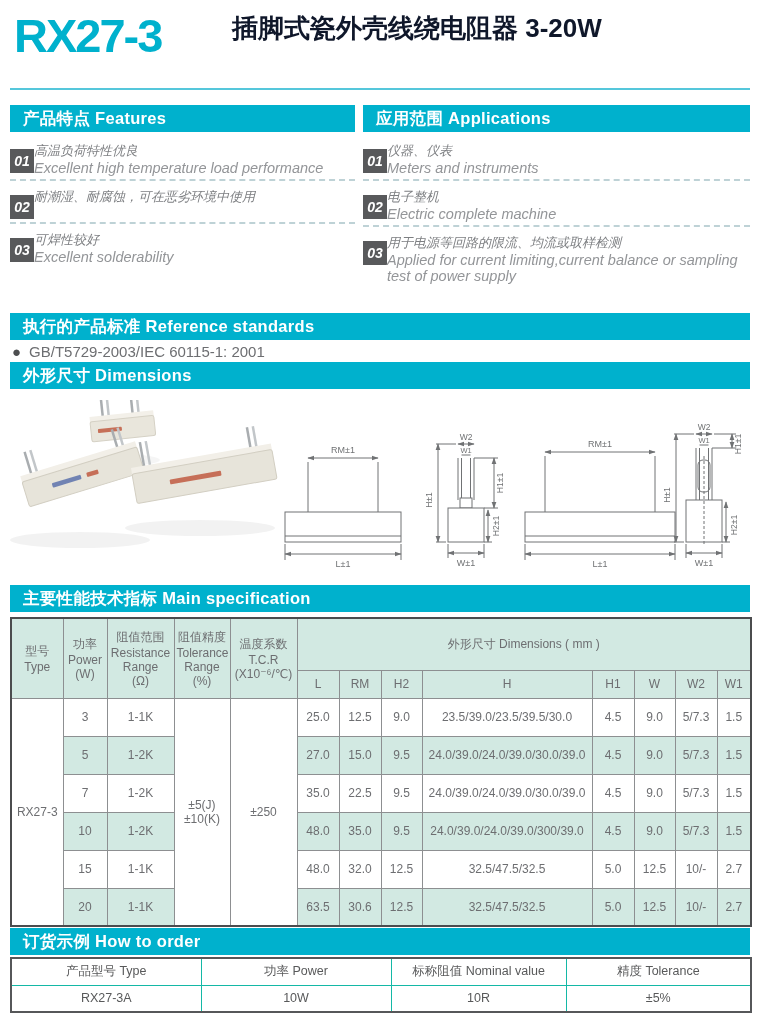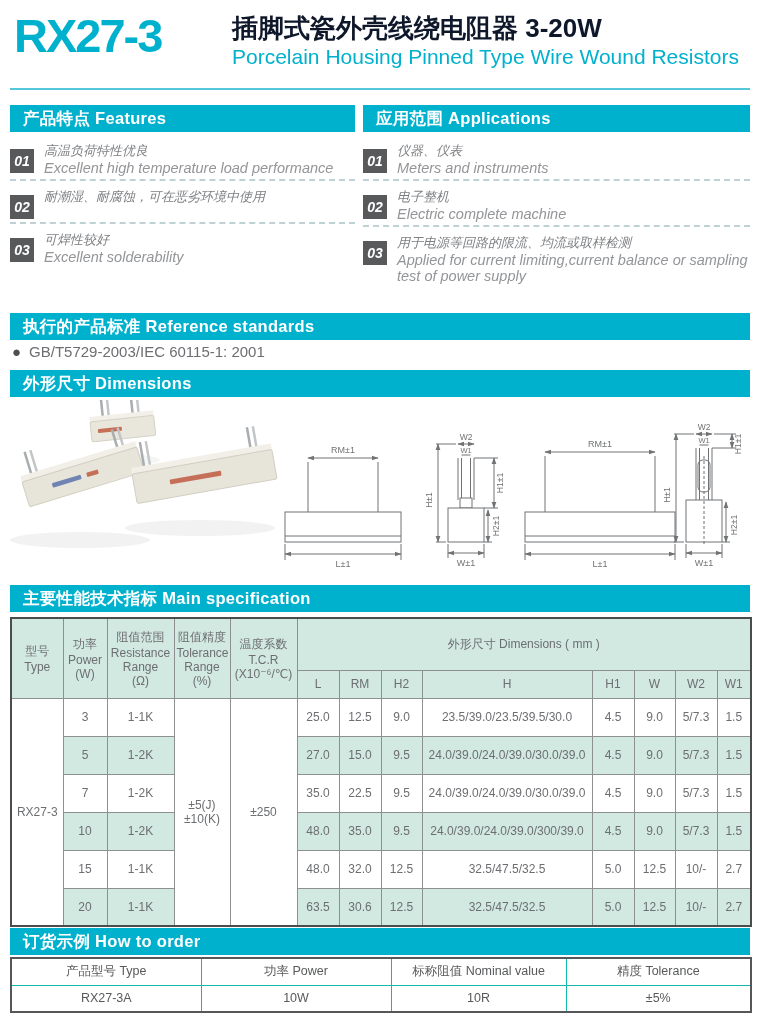--- a/index.html
+++ b/index.html
@@ -19,21 +19,21 @@
 
   
   .bar { background:#00b1cd; color:#ffffff; height:27px; line-height:27px;
          padding-left:13px; font-size:16.5px; font-weight:bold; letter-spacing:.3px; }
 
   
   .list { }
   .item { display:flex; align-items:flex-start;font-style:italic; }
   .badge { flex:0 0 24px; width:24px; height:24px; background:#58595b; color:#fff;
            font-size:14px; font-weight:bold; text-align:center; line-height:24px; margin-top:7px; }
-  .itext { margin-left:10px; }
+  .itext { }
   .zh { font-size:13px; color:#7d7f82; line-height:18px; }
   .en { font-size:14.5px; color:#939598; line-height:16px; }
   .dashsep { border-bottom:2px dashed #bed2d6; margin:3px 0 7px 0; }
 
   
   .bullet-line { font-size:15px; color:#6d6e71; }
   .dot { color:#4d4e50; font-size:15px; margin-right:8px; }
 
   
   table { border-collapse:collapse; table-layout:fixed; }
@@ -47,21 +47,20 @@
   .order td { border:1px solid #14b8a6; font-size:12.5px; text-align:center; color:#58595a; padding:0; }
 
   svg text { font-family:"Liberation Sans","DejaVu Sans",sans-serif; }
 </style>
 </head>
 <body>
 
 <div class="abs model">RX27-3</div>
 <div class="abs titleblock">
   <div class="t-zh">插脚式瓷外壳线绕电阻器 3-20W</div>
-  <div class="t-en">Porcelain Housing Pinned Type Wire Wound Resistors</div>
 </div>
 <div class="abs toprule"></div>
 
 <div class="abs" style="left:10px; top:105px; width:345px;">
   <div class="bar">产品特点 Features</div>
   <div class="list" style="margin-top:10px;">
     <div class="item">
       <div class="badge">01</div>
       <div class="itext">
         <div class="zh">高温负荷特性优良</div>
@@ -113,21 +112,21 @@
       </div>
     </div>
   </div>
 </div>
 
 <div class="abs bar" style="left:10px; top:313px; width:727px;">执行的产品标准 Reference standards</div>
 <div class="abs bullet-line" style="left:12px; top:343px;">
   <span class="dot">●</span><span>GB/T5729-2003/IEC 60115-1: 2001</span>
 </div>
 
-<div class="abs bar" style="left:10px; top:370px; width:727px;">外形尺寸 Dimensions</div>
+<div class="abs bar" style="left:10px; top:362px; width:727px;">外形尺寸 Dimensions</div>
 
 <div class="abs" style="left:10px; top:400px;">
 <svg width="740" height="180" viewBox="0 0 740 180">
   <defs>
     <marker id="arr" viewBox="0 0 10 10" refX="9" refY="5" markerWidth="7" markerHeight="7" orient="auto-start-reverse">
       <path d="M0,1.5 L10,5 L0,8.5 z" fill="#707274"></path>
     </marker>
   </defs>
 
   <g>

